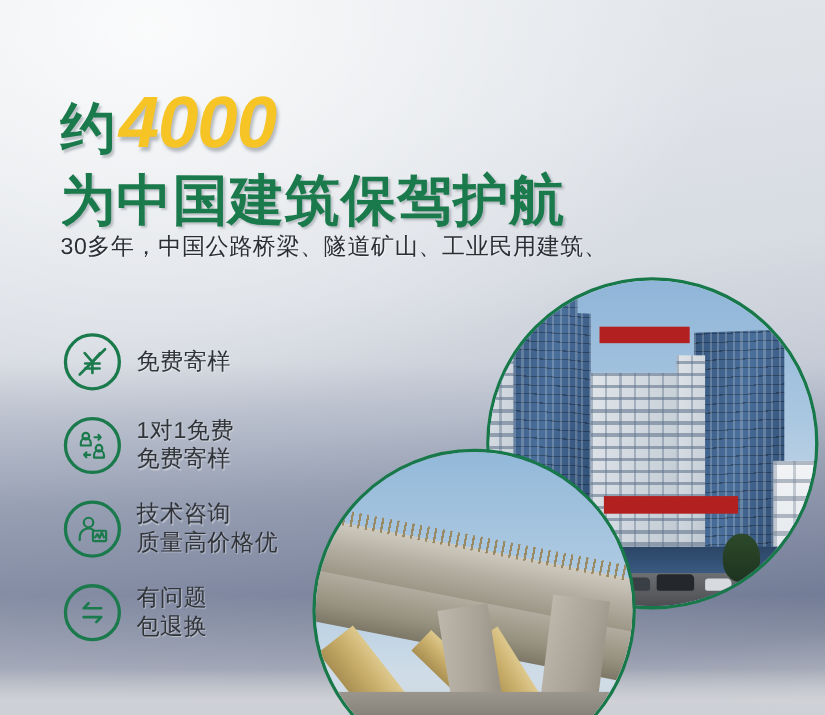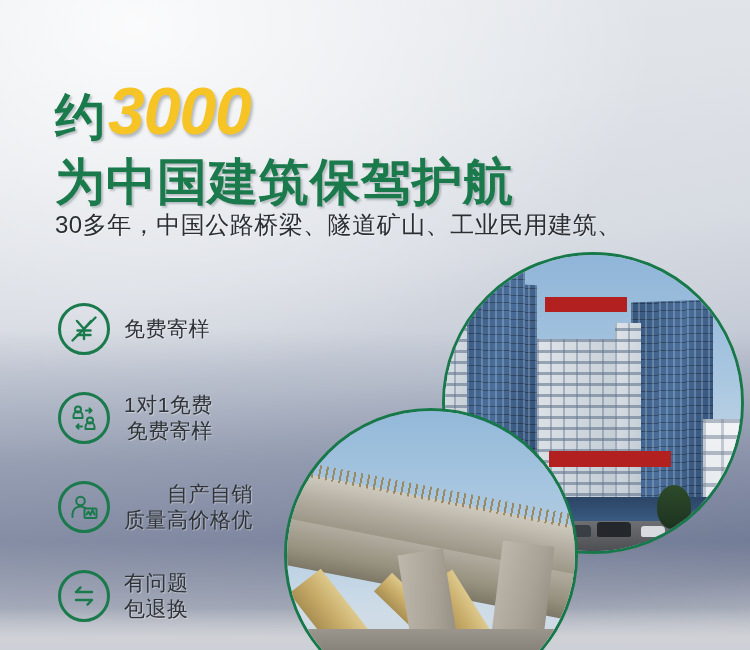--- a/index.html
+++ b/index.html
@@ -72,33 +72,33 @@
     letter-spacing:1px;
     margin-top:13px;
     text-shadow:2px 2px 2px rgba(90,100,110,.35);
   }
 
   
   .subtitle{
     position:absolute; left:55px; top:208px;
     z-index:6;
     color:#2b2f33;
-    font-size:24px;
+    font-size:21px;
     line-height:34px;
     letter-spacing:.5px;
     white-space:nowrap;
     text-shadow:1px 1px 1px rgba(255,255,255,.45);
   }
 
   
   .features{
     position:absolute; left:58px; top:298px;
     z-index:7;
     display:flex; flex-direction:column;
-    gap:27px;
+    gap:14px;
   }
   .feature{
     display:flex; align-items:center;
     gap:14px;
     height:62px;
   }
   .f-icon{
     width:52px; height:52px; flex:0 0 52px;
     border:3px solid #1a7a4c;
     border-radius:50%;
@@ -106,21 +106,21 @@
   }
   .f-icon svg{ display:block; }
   .f-text{
     color:#303438;
     font-size:21px;
     line-height:26px;
     letter-spacing:.5px;
     white-space:nowrap;
     text-shadow:1px 1px 1px rgba(255,255,255,.4);
   }
-  .f-text .l2{ display:block;text-align:right; }
+  .f-text .l2{ display:block; }
 
   
   .photo{
     position:absolute;
     border-radius:50%;
     border:3px solid #17794a;
     overflow:hidden;
   }
   #photo-building{
     left:442px; top:252px;
@@ -180,21 +180,21 @@
     background:linear-gradient(180deg,#9a968d 0%,#7e7a72 45%,#6b675f 100%); }
 </style>
 </head>
 <body>
 
 <div id="banner">
 
   <div class="headline">
     <div class="hl-row1">
       <span class="hl-green">约</span>
-      <span class="hl-num">3000</span>
+      <span class="hl-num">4000</span>
     </div>
     <div class="hl-row2">为中国建筑保驾护航</div>
   </div>
 
   <div class="subtitle">
     <div>30多年，中国公路桥梁、隧道矿山、工业民用建筑、</div>
   </div>
 
   <div class="features">
 
@@ -233,21 +233,21 @@
     <div class="feature">
       <span class="f-icon">
         <svg width="34" height="34" viewBox="0 0 34 34" fill="none" stroke="#1a7a4c" stroke-width="2" stroke-linecap="round" stroke-linejoin="round">
           <circle cx="13.5" cy="11" r="4.3"></circle>
           <path d="M5.5 27 v-2.5 a8 8 0 0 1 12.5 -6.6"></path>
           <rect x="17.5" y="18.5" width="12" height="9.5" rx="1"></rect>
           <path d="M19.5 24.5 l2 -3 2 3.6 2 -5.2 2 4.6"></path>
         </svg>
       </span>
       <span class="f-text">
-        <span class="l2">自产自销</span>
+        <span class="l2">技术咨询</span>
         <span class="l2">质量高价格优</span>
       </span>
     </div>
 
     <div class="feature">
       <span class="f-icon">
         <svg width="34" height="34" viewBox="0 0 34 34" fill="none" stroke="#1a7a4c" stroke-width="2.4" stroke-linecap="round" stroke-linejoin="round">
           <path d="M25 13 H9 l4.5 -4.6"></path>
           <path d="M9 21 H25 l-4.5 4.6"></path>
         </svg>

